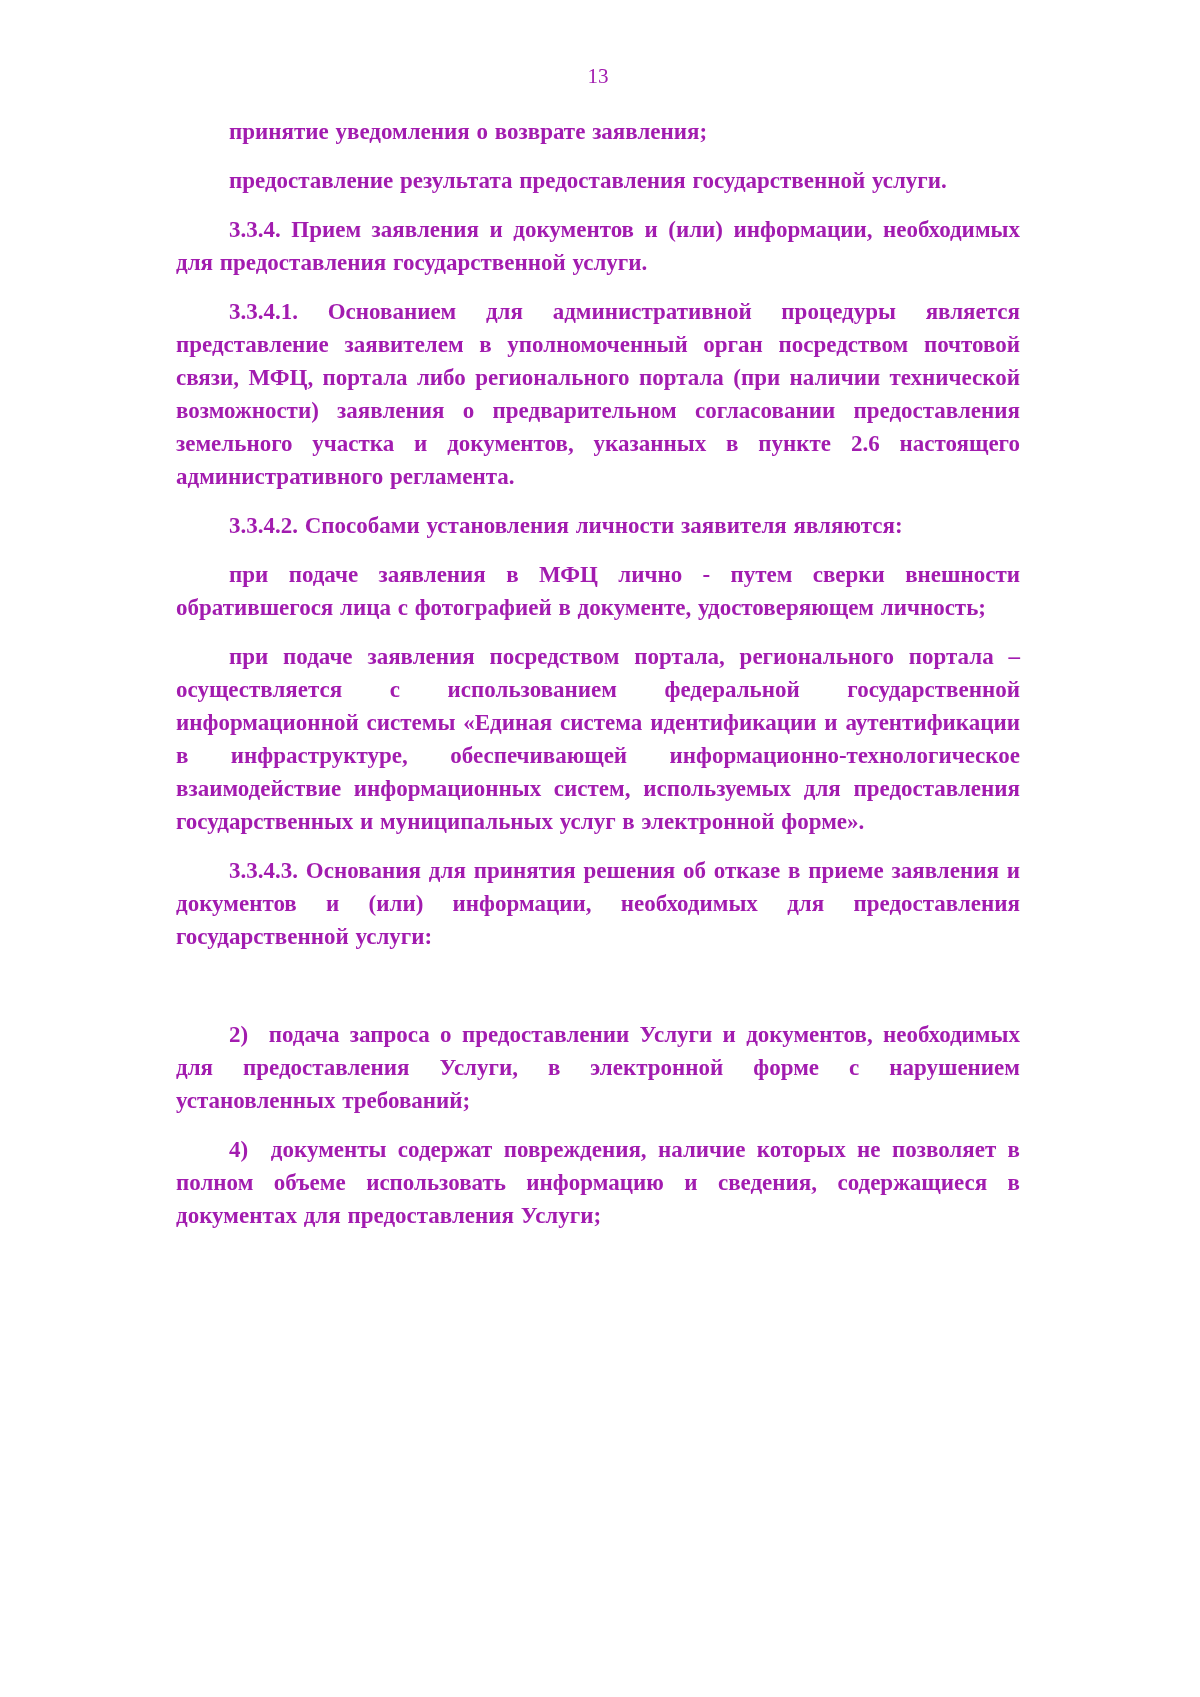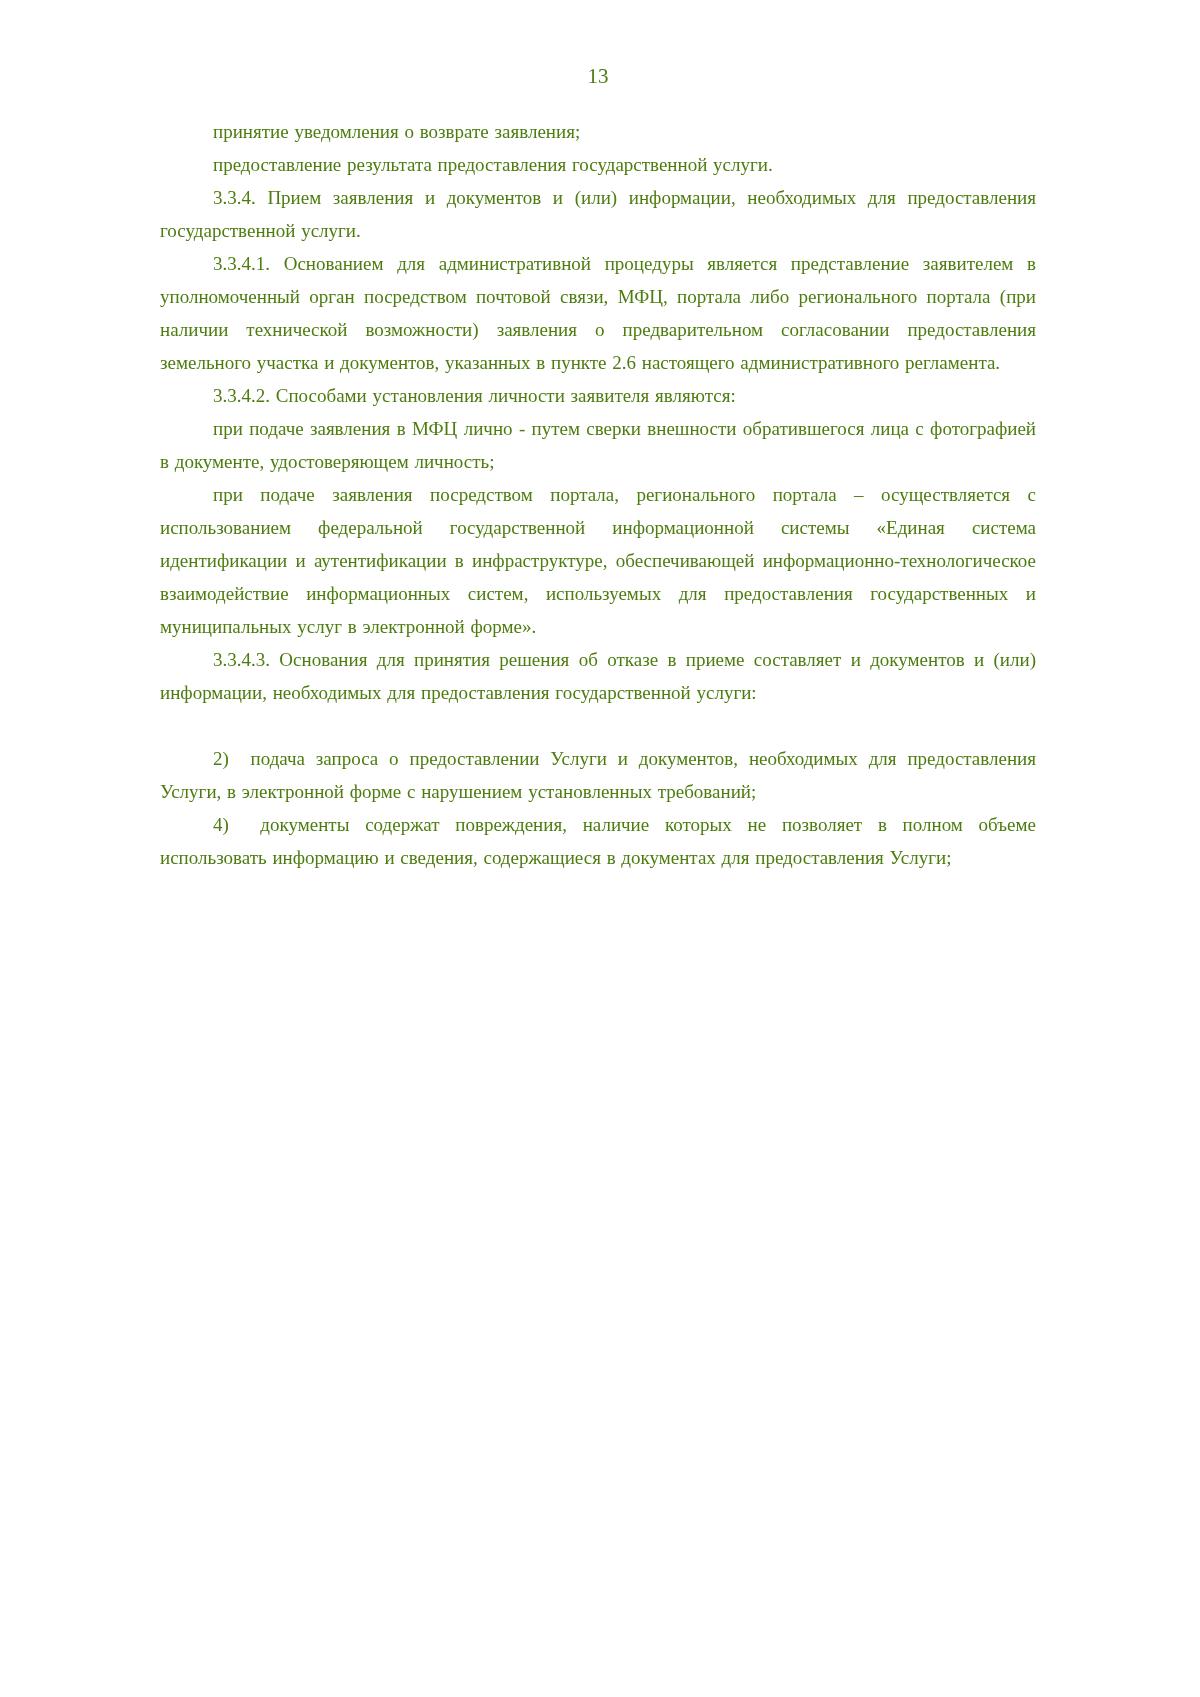--- a/index.html
+++ b/index.html
@@ -9,54 +9,55 @@
   }
   .page {
     position: relative;
     width: 1200px;
     height: 1560px;
     margin: 0 auto;
     background: #ffffff;
     box-sizing: border-box;
     padding: 64px 164px 40px 160px;
     font-family: "Liberation Serif", "DejaVu Serif", serif;
-    color: #4d7c0f;
+    color: #a21caf;
   }
   .page-number {
     text-align: center;
     font-size: 21px;
     line-height: 1.2;
     margin-bottom: 26px;
   }
   .content p.para {
-    margin: 0;
-    font-size: 19px;
+    margin: 16px;
+    font-size: 23px;
     line-height: 33px;
     text-align: justify;
     text-indent: 53px;
     word-spacing: 1px;
+    font-weight: bold;
   }
   .spacer {
     height: 33px;
   }
 </style>
 </head>
 <body>
 
 <div class="page">
   <div class="page-number">13</div>
 
   <div class="content">
     <p class="para">принятие уведомления о возврате заявления;</p>
     <p class="para">предоставление результата предоставления государственной услуги.</p>
     <p class="para">3.3.4. Прием заявления и документов и (или) информации, необходимых для предоставления государственной услуги.</p>
     <p class="para">3.3.4.1. Основанием для административной процедуры является представление заявителем в уполномоченный орган посредством почтовой связи, МФЦ, портала либо регионального портала (при наличии технической возможности) заявления о предварительном согласовании предоставления земельного участка и документов, указанных в пункте 2.6 настоящего административного регламента.</p>
     <p class="para">3.3.4.2. Способами установления личности заявителя являются:</p>
     <p class="para">при подаче заявления в МФЦ лично - путем сверки внешности обратившегося лица с фотографией в документе, удостоверяющем личность;</p>
     <p class="para">при подаче заявления посредством портала, регионального портала – осуществляется с использованием федеральной государственной информационной системы «Единая система идентификации и аутентификации в инфраструктуре, обеспечивающей информационно-технологическое взаимодействие информационных систем, используемых для предоставления государственных и муниципальных услуг в электронной форме».</p>
-    <p class="para">3.3.4.3. Основания для принятия решения об отказе в приеме составляет и документов и (или) информации, необходимых для предоставления государственной услуги:</p>
+    <p class="para">3.3.4.3. Основания для принятия решения об отказе в приеме заявления и документов и (или) информации, необходимых для предоставления государственной услуги:</p>
 
     <div class="spacer"></div>
 
     <p class="para">2)&nbsp; подача запроса о предоставлении Услуги и документов, необходимых для предоставления Услуги, в электронной форме с нарушением установленных требований;</p>
     <p class="para">4)&nbsp; документы содержат повреждения, наличие которых не позволяет в полном объеме использовать информацию и сведения, содержащиеся в документах для предоставления Услуги;</p>
   </div>
 </div>
 
 </body></html>

